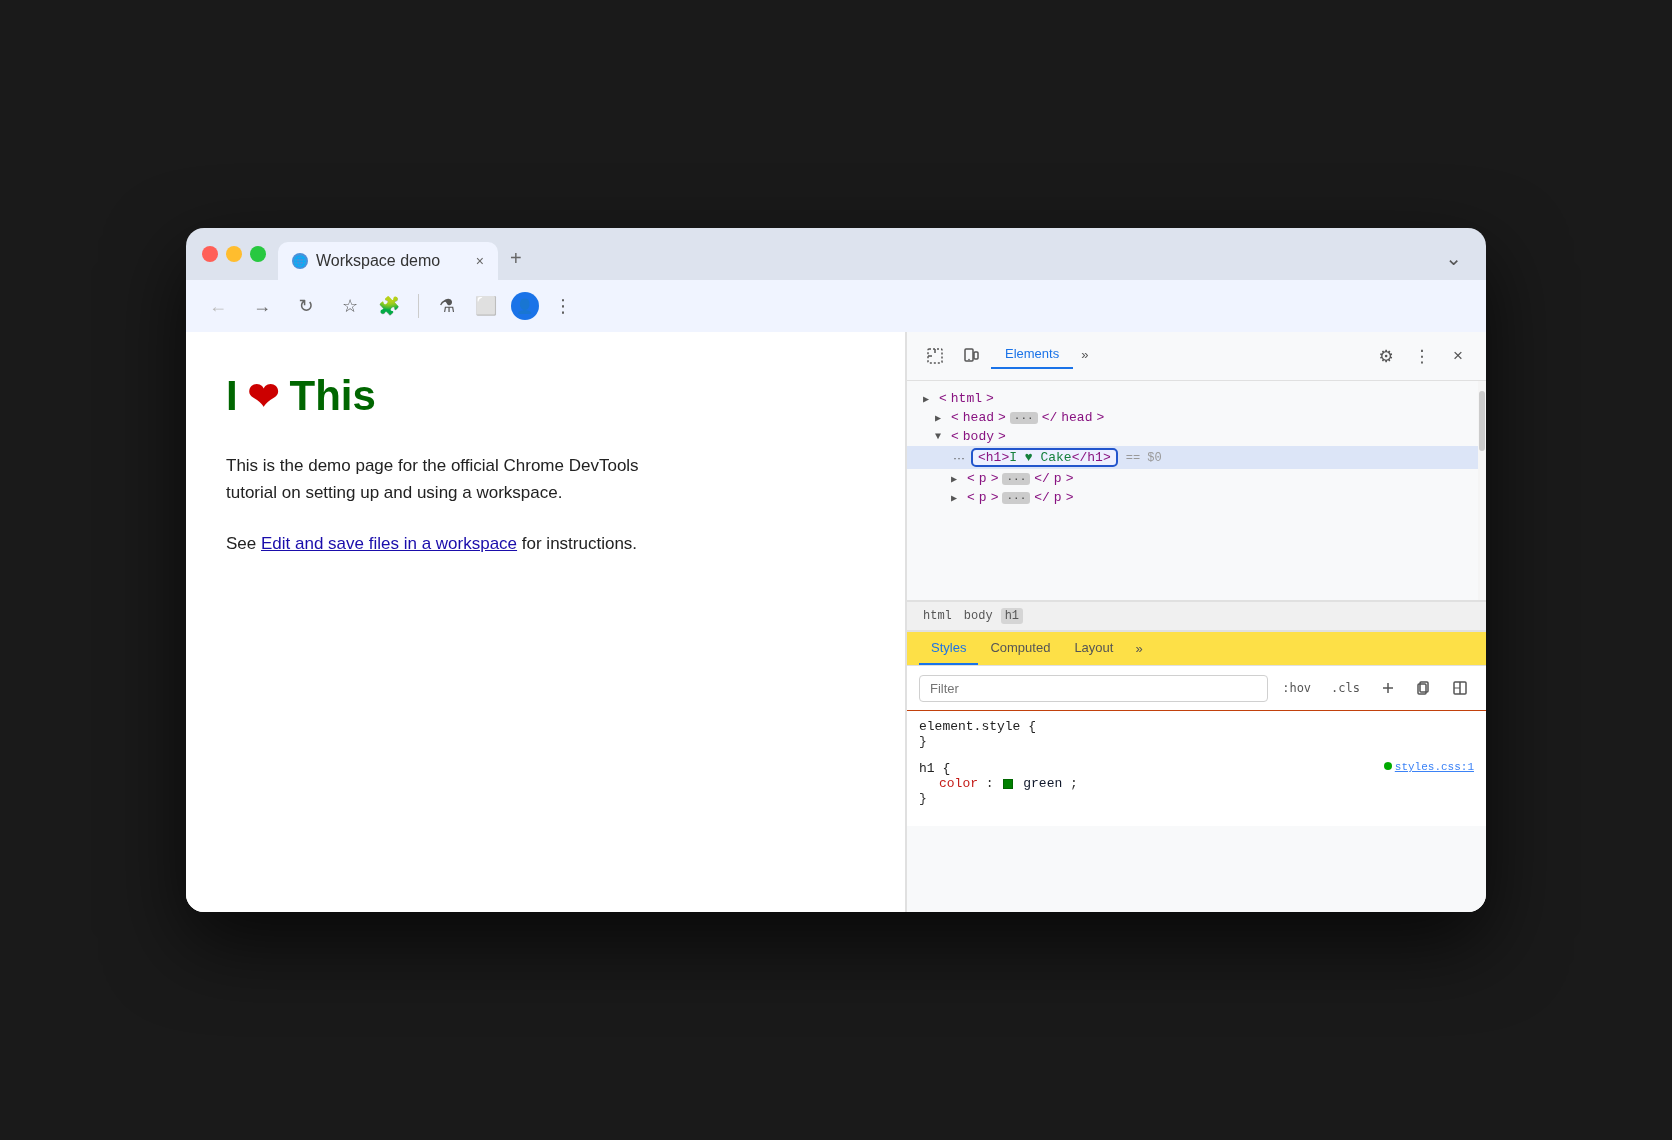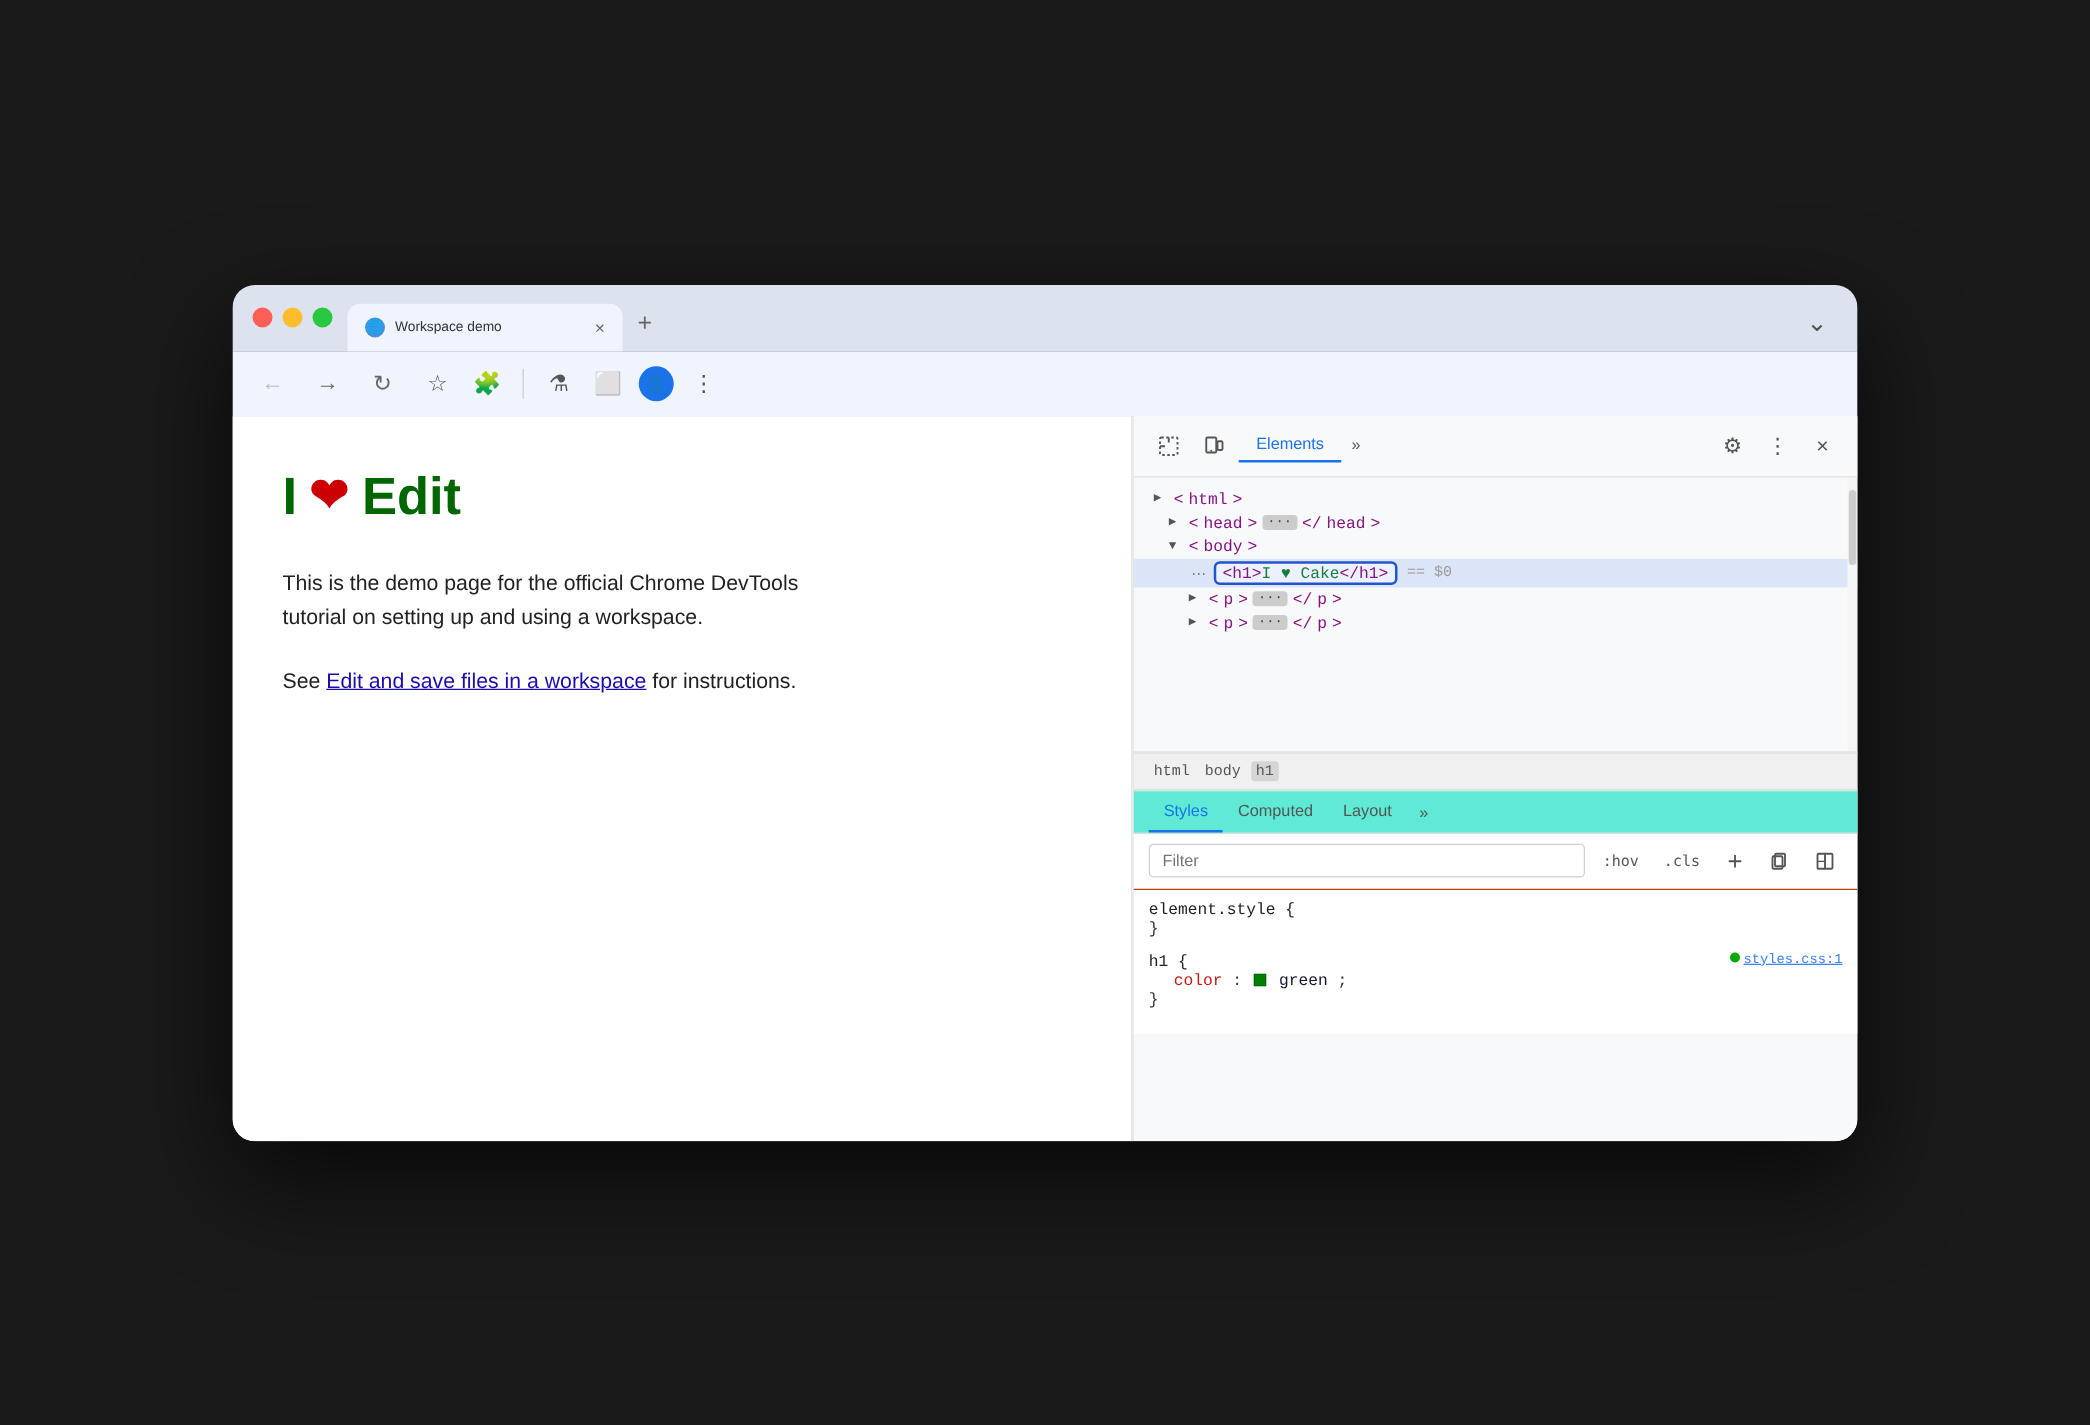--- a/index.html
+++ b/index.html
@@ -70,21 +70,21 @@
       background: #4a90d9;
       border-radius: 50%;
       display: flex;
       align-items: center;
       justify-content: center;
       font-size: 10px;
       color: white;
     }
 
     .tab-title {
-      font-size: 11px;
+      font-size: 16px;
       color: #333;
       flex: 1;
     }
 
     .tab-close {
       font-size: 14px;
       color: #666;
       cursor: pointer;
       line-height: 1;
     }
@@ -375,21 +375,21 @@
       background: white;
       border-top: 1px solid #e0e0e0;
       display: flex;
       flex-direction: column;
     }
 
     .styles-tabs {
       display: flex;
       align-items: center;
       padding: 0 12px;
-      background: #5eead4;
+      background: #fde047;
       border-bottom: 1px solid #e0e0e0;
     }
 
     .styles-tab {
       padding: 8px 12px;
       font-size: 13px;
       color: #555;
       cursor: pointer;
       border-bottom: 2px solid transparent;
     }
@@ -576,21 +576,21 @@
       <button class="nav-icon-btn">⋮</button>
     </div>
   </div>
 
   <div class="main-area">
 
     <div class="page-content">
       <div class="page-heading">
         <span style="color:#006600;">I</span>
         <span style="color:#cc0000; font-size:38px;">❤</span>
-        <span style="color:#006600;">Edit</span>
+        <span style="color:#006600;">This</span>
       </div>
       <p class="page-paragraph">This is the demo page for the official Chrome DevTools tutorial on setting up and using a workspace.</p>
       <p class="page-paragraph">
         <span>See </span><a class="page-link">Edit and save files in a workspace</a><span> for instructions.</span>
       </p>
     </div>
 
     <div class="devtools-panel">
 
       <div class="devtools-toolbar">

